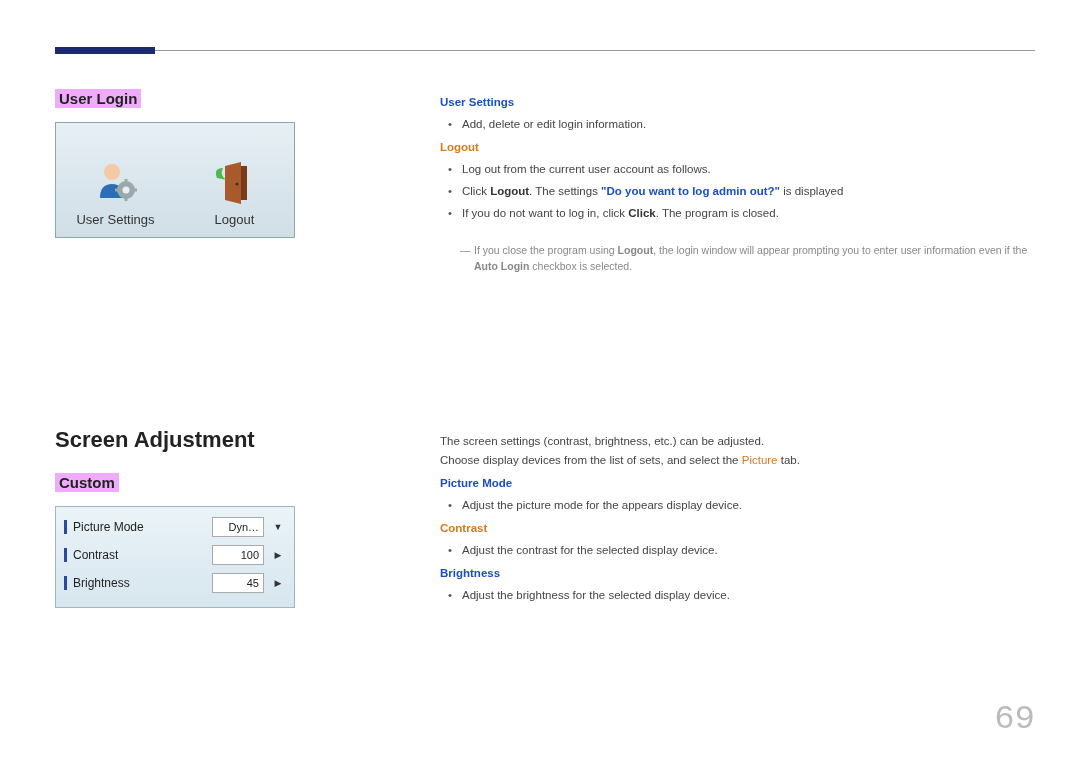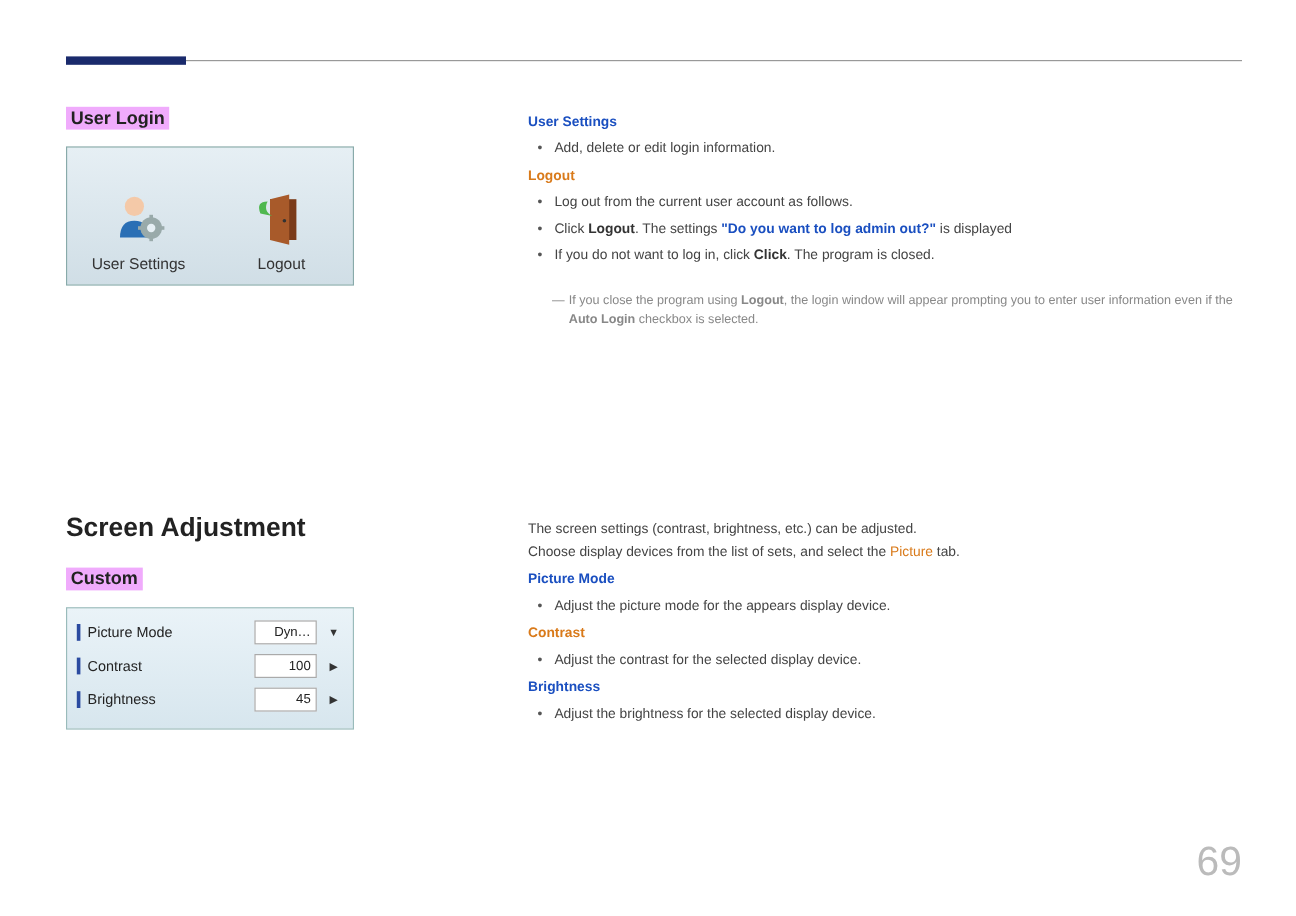--- a/index.html
+++ b/index.html
@@ -143,20 +143,21 @@
   .b-blue { font-weight: 700; color: #1a4fc0; }
   .b-orange { font-weight: 400; color: #d97a1a; }
   .q { color: #1a4fc0; font-weight: 700; }
   .page-num {
     position: absolute;
     right: 45px;
     bottom: 25px;
     font-size: 34px;
     color: #bbb;
     font-weight: 300;
+    font-family: Liberation Mono, monospace;
   }
 </style>
 </head>
 <body>
 
 <div class="page">
   <div class="top-rule"></div>
 
   <div class="columns">
     <div class="col-left">

